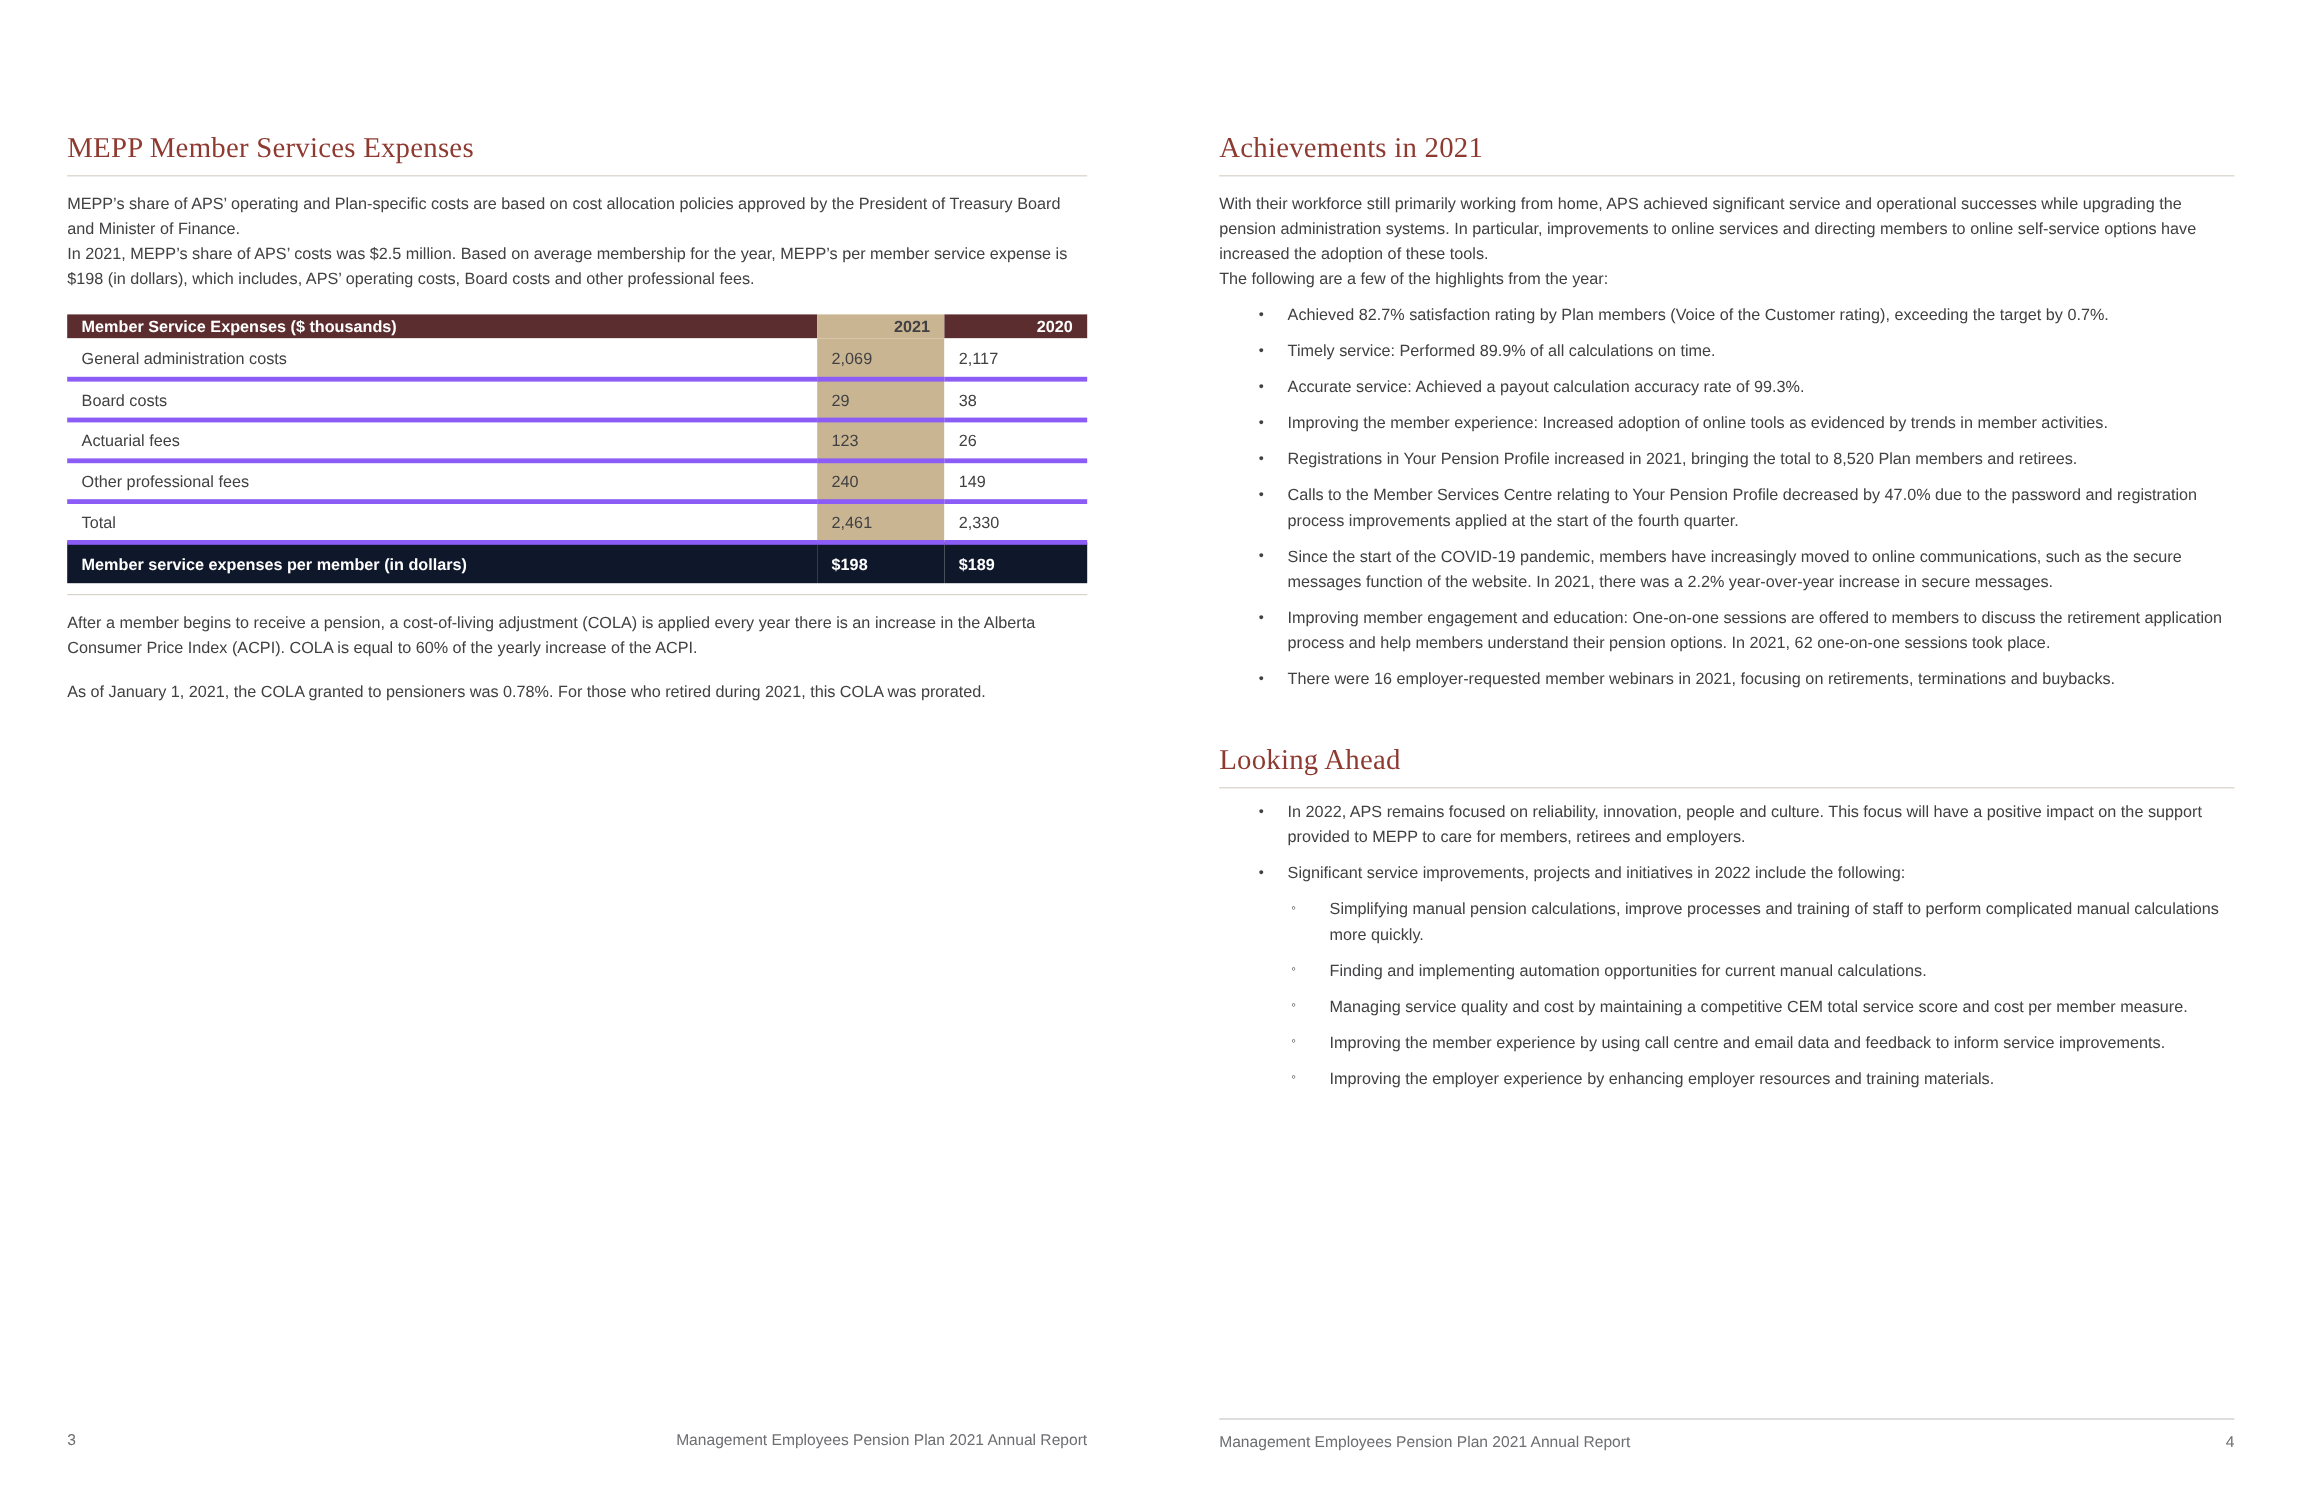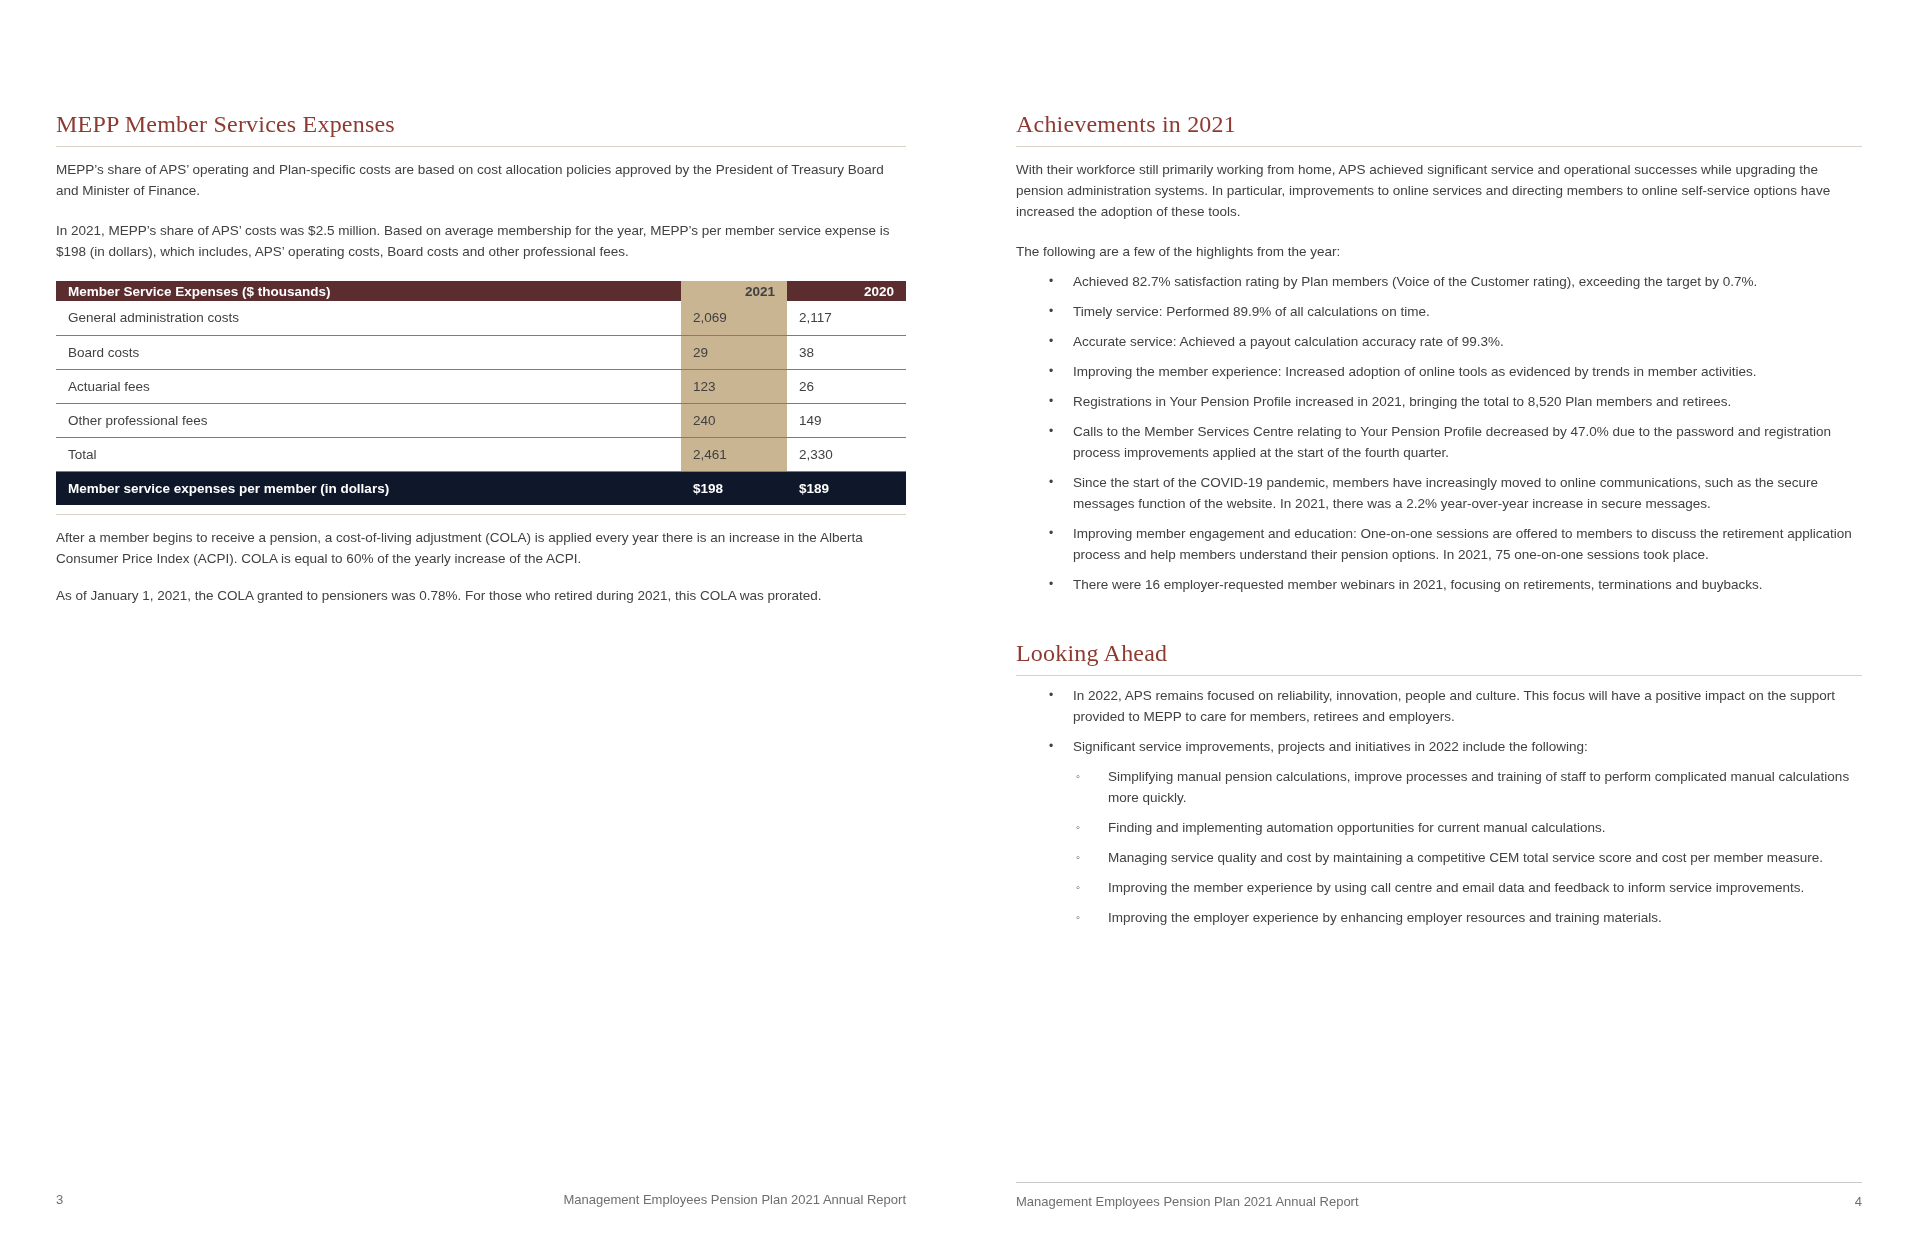--- a/index.html
+++ b/index.html
@@ -13,32 +13,32 @@
   .col-right { left:1016px; width:846px; }
 
   .section-title {
     font-family:"Liberation Serif", serif; font-weight:400;
     font-size:24px; line-height:26px; color:#8e3a31; letter-spacing:0.2px;
   }
   .heading-rule { border:none; border-top:1px solid #d8d2c8; margin-top:9px; }
 
   .body-text { font-size:13.5px; line-height:21px; color:#414042; }
   .mt12 { margin-top:12px; } .mt16 { margin-top:16px; }
-  .mt19 { margin-top:19px; } .mt45 { margin-top:45px; }
+  .mt19 { } .mt45 { margin-top:45px; }
 
   
   table.expenses { width:100%; border-collapse:collapse; margin-top:19px; font-size:13.5px; table-layout:fixed; }
   .expenses col.c-label { width:625px; }
   .expenses col.c-2021  { width:106px; }
   .expenses col.c-2020  { width:119px; }
   .expenses th, .expenses td { height:34px; padding:0 12px; vertical-align:middle; }
   .expenses thead th { background:#5b2d2e; color:#ffffff; font-weight:bold; text-align:left; height:20px; }
   .expenses thead th.num { text-align:right; }
   .expenses thead th.tan { background:#c9b592; color:#414042; }
-  .expenses tbody td { border-bottom:1px solid #8b5cf6; background:#ffffff; }
+  .expenses tbody td { border-bottom:4px solid #8b5cf6; background:#ffffff; }
   .expenses tbody td.num { }
   .expenses tbody td.tan { background:#c9b592; }
   .expenses tr.per-member td { background:#0f172a; color:#ffffff; font-weight:bold; border-bottom:none; }
 
   
   .bullets { margin-top:7px; }
   .bullet {
     position:relative; padding-left:57px; margin-top:9px;
     font-size:13.5px; line-height:21px;
   }
@@ -133,21 +133,21 @@
   <p class="body-text mt19">The following are a few of the highlights from the year:</p>
 
   <div class="bullets">
     <div class="bullet">Achieved 82.7% satisfaction rating by Plan members (Voice of the Customer rating), exceeding the target by 0.7%.</div>
     <div class="bullet">Timely service: Performed 89.9% of all calculations on time.</div>
     <div class="bullet">Accurate service: Achieved a payout calculation accuracy rate of 99.3%.</div>
     <div class="bullet">Improving the member experience: Increased adoption of online tools as evidenced by trends in member activities.</div>
     <div class="bullet">Registrations in Your Pension Profile increased in 2021, bringing the total to 8,520 Plan members and retirees.</div>
     <div class="bullet">Calls to the Member Services Centre relating to Your Pension Profile decreased by 47.0% due to the password and registration process improvements applied at the start of the fourth quarter.</div>
     <div class="bullet">Since the start of the COVID-19 pandemic, members have increasingly moved to online communications, such as the secure messages function of the website. In 2021, there was a 2.2% year-over-year increase in secure messages.</div>
-    <div class="bullet">Improving member engagement and education: One-on-one sessions are offered to members to discuss the retirement application process and help members understand their pension options. In 2021, 75 one-on-one sessions took place.</div>
+    <div class="bullet">Improving member engagement and education: One-on-one sessions are offered to members to discuss the retirement application process and help members understand their pension options. In 2021, 62 one-on-one sessions took place.</div>
     <div class="bullet">There were 16 employer-requested member webinars in 2021, focusing on retirements, terminations and buybacks.</div>
   </div>
 
   <h1 class="section-title mt45">Looking Ahead</h1>
   <hr class="heading-rule">
 
   <div class="bullets">
     <div class="bullet">In 2022, APS remains focused on reliability, innovation, people and culture. This focus will have a positive impact on the support provided to MEPP to care for members, retirees and employers.</div>
     <div class="bullet">Significant service improvements, projects and initiatives in 2022 include the following:</div>
     <div class="sub-bullet">Simplifying manual pension calculations, improve processes and training of staff to perform complicated manual calculations more quickly.</div>

